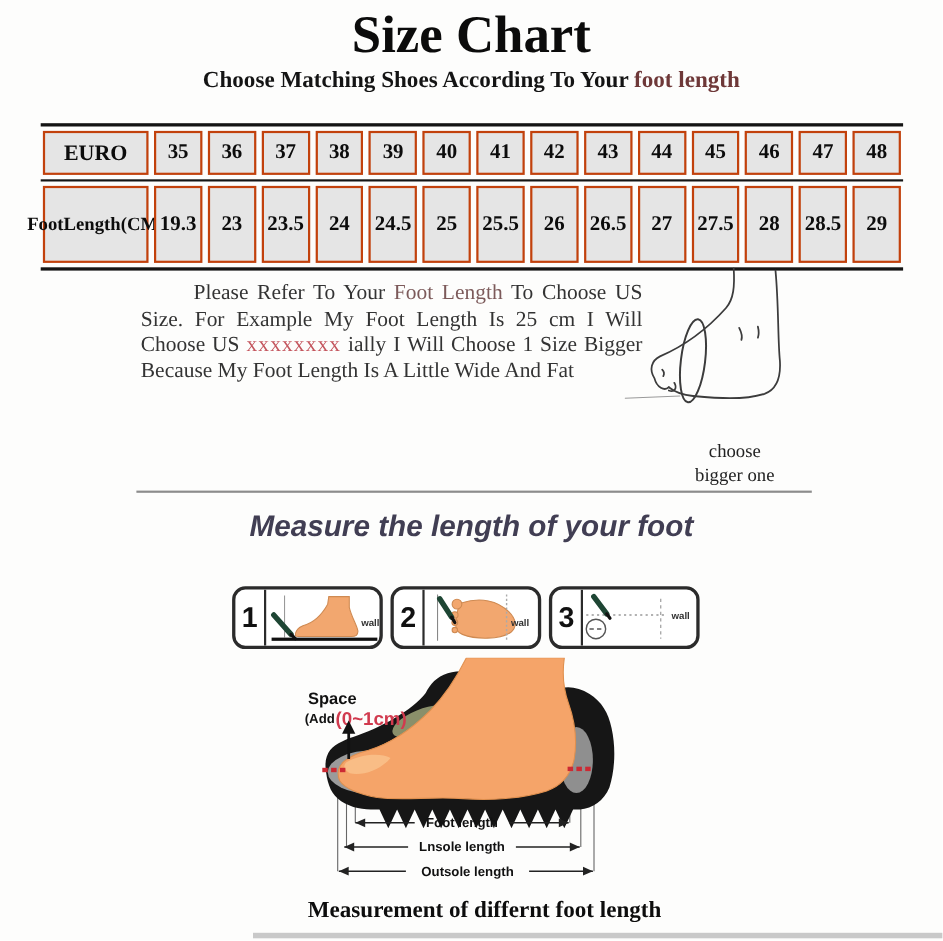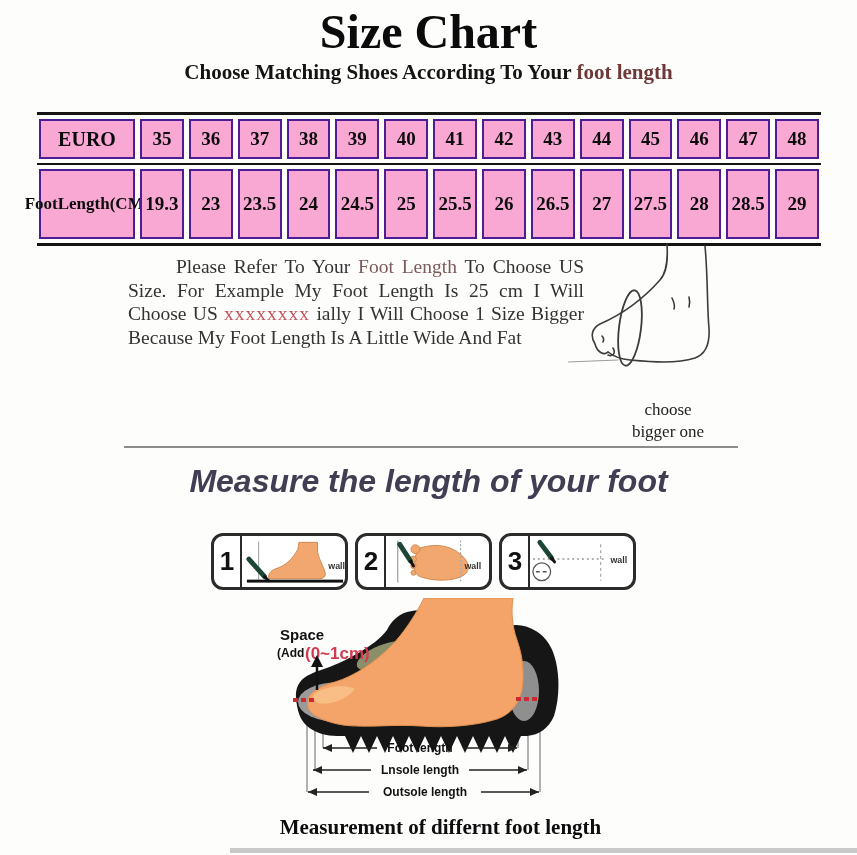--- a/index.html
+++ b/index.html
@@ -24,21 +24,21 @@
     border-top:3px solid #141414; border-bottom:3px solid #141414;
     padding:4px 2px; box-sizing:border-box; background:#fdfdfc;
   }
   .size-grid {
     display:grid;
     grid-template-columns:96px repeat(14, 1fr);
     grid-template-rows:40px 2px 70px;
     column-gap:5px; row-gap:4px;
   }
   .cell {
-    border:2px solid #4c1d95; background:#f9a8d4;
+    border:2px solid #c2410c; background:#e5e5e5;
     display:flex; align-items:center; justify-content:center;
     font-weight:bold; font-size:19px; color:#0c0c0c; text-align:center;font-family:Liberation Serif, serif;
   }
   .cell.head { font-size:20px; }
   .cell.label-cell { flex-direction:row; font-size:17px; line-height:1.08; }
   .row-divider { grid-column:1 / -1; height:2px; background:#141414; margin:0 -2px; }
   
   .attention {
     position:absolute; top:252px; left:128px; width:456px;
     font-size:19.5px; line-height:1.21; color:#333; text-align:justify;
@@ -52,21 +52,21 @@
   .foot-caption {
     position:absolute; left:598px; top:399px; width:140px;
     text-align:center; font-size:17px; color:#222; line-height:1.3;
   }
   .foot-caption span { display:block; }
   .divider-line { position:absolute; top:446px; left:124px; width:614px; height:2px; background:#8c8c8c; }
   
   .measure-heading {
     position:absolute; top:463px; left:0; width:100%;
     text-align:center; font-family:"Liberation Sans", sans-serif;
-    font-style:italic; font-weight:bold; font-size:32px; color:#413e53;
+    font-style:italic; font-weight:bold; font-size:27px; color:#413e53;
   }
   .steps { position:absolute; top:533px; left:211px; display:flex; gap:7px; }
   .step {
     width:137px; height:57px; box-sizing:border-box; background:#fff;
     border:3px solid #2b2b2b; border-radius:12px;
     display:flex; align-items:stretch; overflow:hidden;
   }
   .step-number {
     width:26px; display:flex; align-items:center; justify-content:center;
     font-family:"Liberation Sans", sans-serif; font-weight:bold; font-size:26px;

